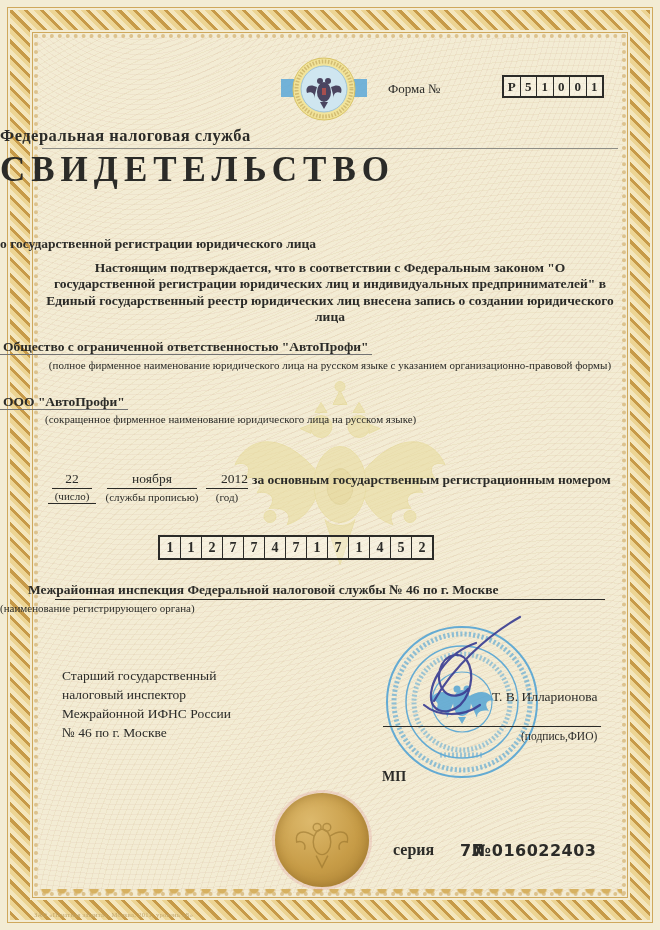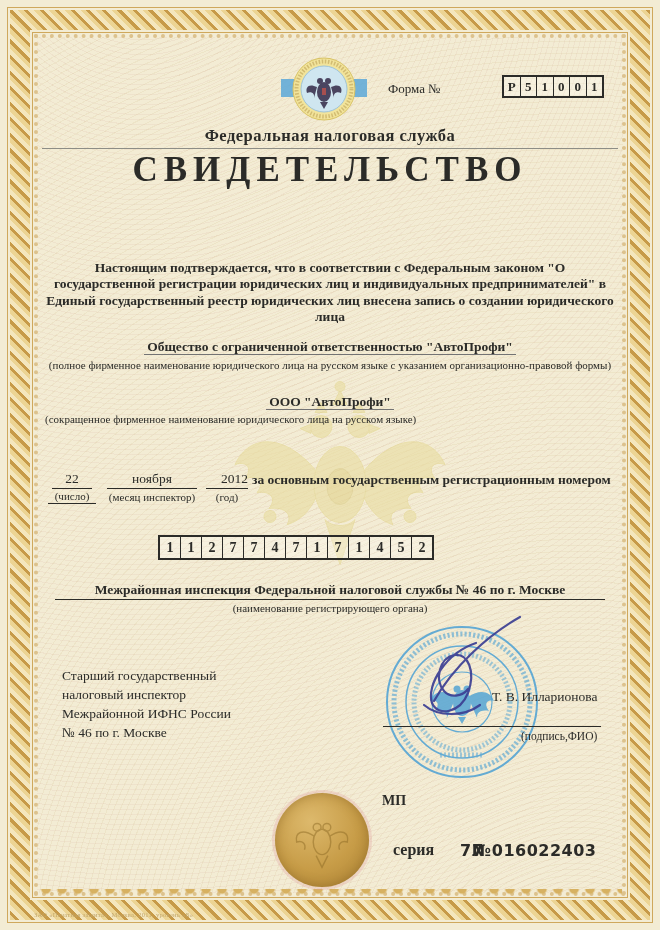--- a/index.html
+++ b/index.html
@@ -23,21 +23,21 @@
     background-size:16px 12px; background-repeat:repeat-x;
   }
   .inner-bg{
     position:absolute; inset:37px; pointer-events:none;
     background-image:
       repeating-radial-gradient(circle at 18% -12%, rgba(205,150,140,.11) 0 1px, transparent 1px 5px),
       repeating-radial-gradient(circle at 92% 112%, rgba(196,170,110,.12) 0 1px, transparent 1px 6px);
   }
   
   .abs{position:absolute;}
-  .ctr{left:0; right:0; text-align:center;}
+  .ctr{left:0; right:0; text-align:left;}
   .emblem{left:281px; top:55px; width:86px; height:68px;}
   .form-label{left:388px; top:81px; font-size:13px;}
   .form-cells{left:502px; top:75px; display:flex; border:2px solid #2b2b28; background:rgba(255,255,255,.25);}
   .form-cells .cell{width:15.5px; height:19px; line-height:19px; text-align:center;
      font-weight:bold; font-size:13px; border-left:1px solid #2b2b28;}
   .form-cells .cell:first-child{border-left:none;}
   .agency{top:126px; font-size:16.5px; font-weight:bold; letter-spacing:.5px;}
   .header-rule{left:42px; right:42px; top:148px; border-top:1px solid #8d8d86;}
   .doc-title{top:150px; font-size:35px; font-weight:bold; letter-spacing:6px;}
   .subtitle{top:236px; font-size:13.5px; font-weight:bold;}
@@ -53,29 +53,29 @@
   .day-cap{left:48px; top:490px; width:48px; font-size:11px;}
   .month-val{left:107px; top:471px; width:90px; font-size:13.5px;}
   .month-cap{left:104px; top:491px; width:96px; text-align:center; font-size:11px;}
   .year-val{left:206px; top:471px; width:42px; font-size:13.5px;text-align:right;}
   .year-cap{left:206px; top:491px; width:42px; text-align:center; font-size:11px;}
   .ogrn-lead{left:252px; top:472px; font-size:13.5px; font-weight:bold;}
   .ogrn-grid{left:158px; top:535px; display:flex; border:2px solid #2b2b28; background:rgba(255,255,255,.25);}
   .ogrn-grid .cell{width:20px; height:21px; line-height:21px; text-align:center;
      font-weight:bold; font-size:14px; border-left:1px solid #2b2b28;}
   .ogrn-grid .cell:first-child{border-left:none;}
-  .authority{top:582px; font-size:13.5px; font-weight:600;}
+  .authority{top:582px; font-size:13.5px; font-weight:600;margin-left:28px;}
   .authority-rule{left:55px; right:55px; top:599px; border-top:1px solid #2b2b28;}
   .authority-caption{top:602px; font-size:11px;}
   .official{left:62px; top:666px; width:240px; font-size:13.5px; line-height:1.42;}
   .stamp{left:368px; top:605px; width:250px; height:190px;}
   .signer{left:492px; top:689px; font-size:13.5px;}
   .sig-rule{left:383px; top:726px; width:218px; border-top:1px solid #2b2b28;}
   .sig-caption{left:521px; top:730px; font-size:11.5px;}
-  .mp{left:382px; top:769px; font-size:14px; font-weight:bold;margin-top:24px;}
+  .mp{left:382px; top:769px; font-size:14px; font-weight:bold;}
   .gold-seal{
     left:275px; top:793px; width:94px; height:94px; border-radius:50%;
     background:radial-gradient(circle at 38% 30%, #ddb96c, #c79c47 55%, #ab8134);
     box-shadow:0 0 0 3px rgba(226,160,160,.30), inset 0 0 12px rgba(120,85,25,.45);
   }
   .gold-seal svg{position:absolute; inset:8px; opacity:.5;}
   .series-label{left:393px; top:841px; font-size:16px; font-weight:bold;}
   .series-value{left:460px; top:841px; font-size:16px; font-weight:bold;
      font-family:"DejaVu Sans", sans-serif; letter-spacing:1px;}
   .blank-number{left:472px; top:841px; font-size:16px; font-weight:bold;
@@ -140,35 +140,36 @@
     <span class="cell">5</span>
     <span class="cell">1</span>
     <span class="cell">0</span>
     <span class="cell">0</span>
     <span class="cell">1</span>
   </div>
 
   <div class="abs ctr agency">Федеральная налоговая служба</div>
   <div class="abs header-rule"></div>
   <div class="abs ctr doc-title">СВИДЕТЕЛЬСТВО</div>
+  <div class="abs ctr subtitle">о государственной регистрации юридического лица</div>
   <div class="abs statement">Настоящим подтверждается, что в соответствии с Федеральным законом "О государственной регистрации юридических лиц и индивидуальных предпринимателей" в Единый государственный реестр юридических лиц внесена запись о создании юридического лица</div>
 
   <div class="abs ctr name-line full-name">
     <span>Общество с ограниченной ответственностью "АвтоПрофи"</span>
   </div>
   <div class="abs full-name-caption">(полное фирменное наименование юридического лица на русском языке с указанием организационно-правовой формы)</div>
   <div class="abs ctr name-line short-name">
     <span>ООО "АвтоПрофи"</span>
   </div>
   <div class="abs short-name-caption">(сокращенное фирменное наименование юридического лица  на русском языке)</div>
 
   <div class="abs ufield day-val">22</div>
   <div class="abs ufield day-cap">(число)</div>
   <div class="abs ufield month-val">ноября</div>
-  <div class="abs month-cap">(месяц инспектор)</div>
+  <div class="abs month-cap">(службы прописью)</div>
   <div class="abs ufield year-val">2012</div>
   <div class="abs year-cap">(год)</div>
   <div class="abs ogrn-lead">за основным государственным регистрационным номером</div>
 
   <div class="abs ogrn-grid">
     <span class="cell">1</span>
     <span class="cell">1</span>
     <span class="cell">2</span>
     <span class="cell">7</span>
     <span class="cell">7</span>

